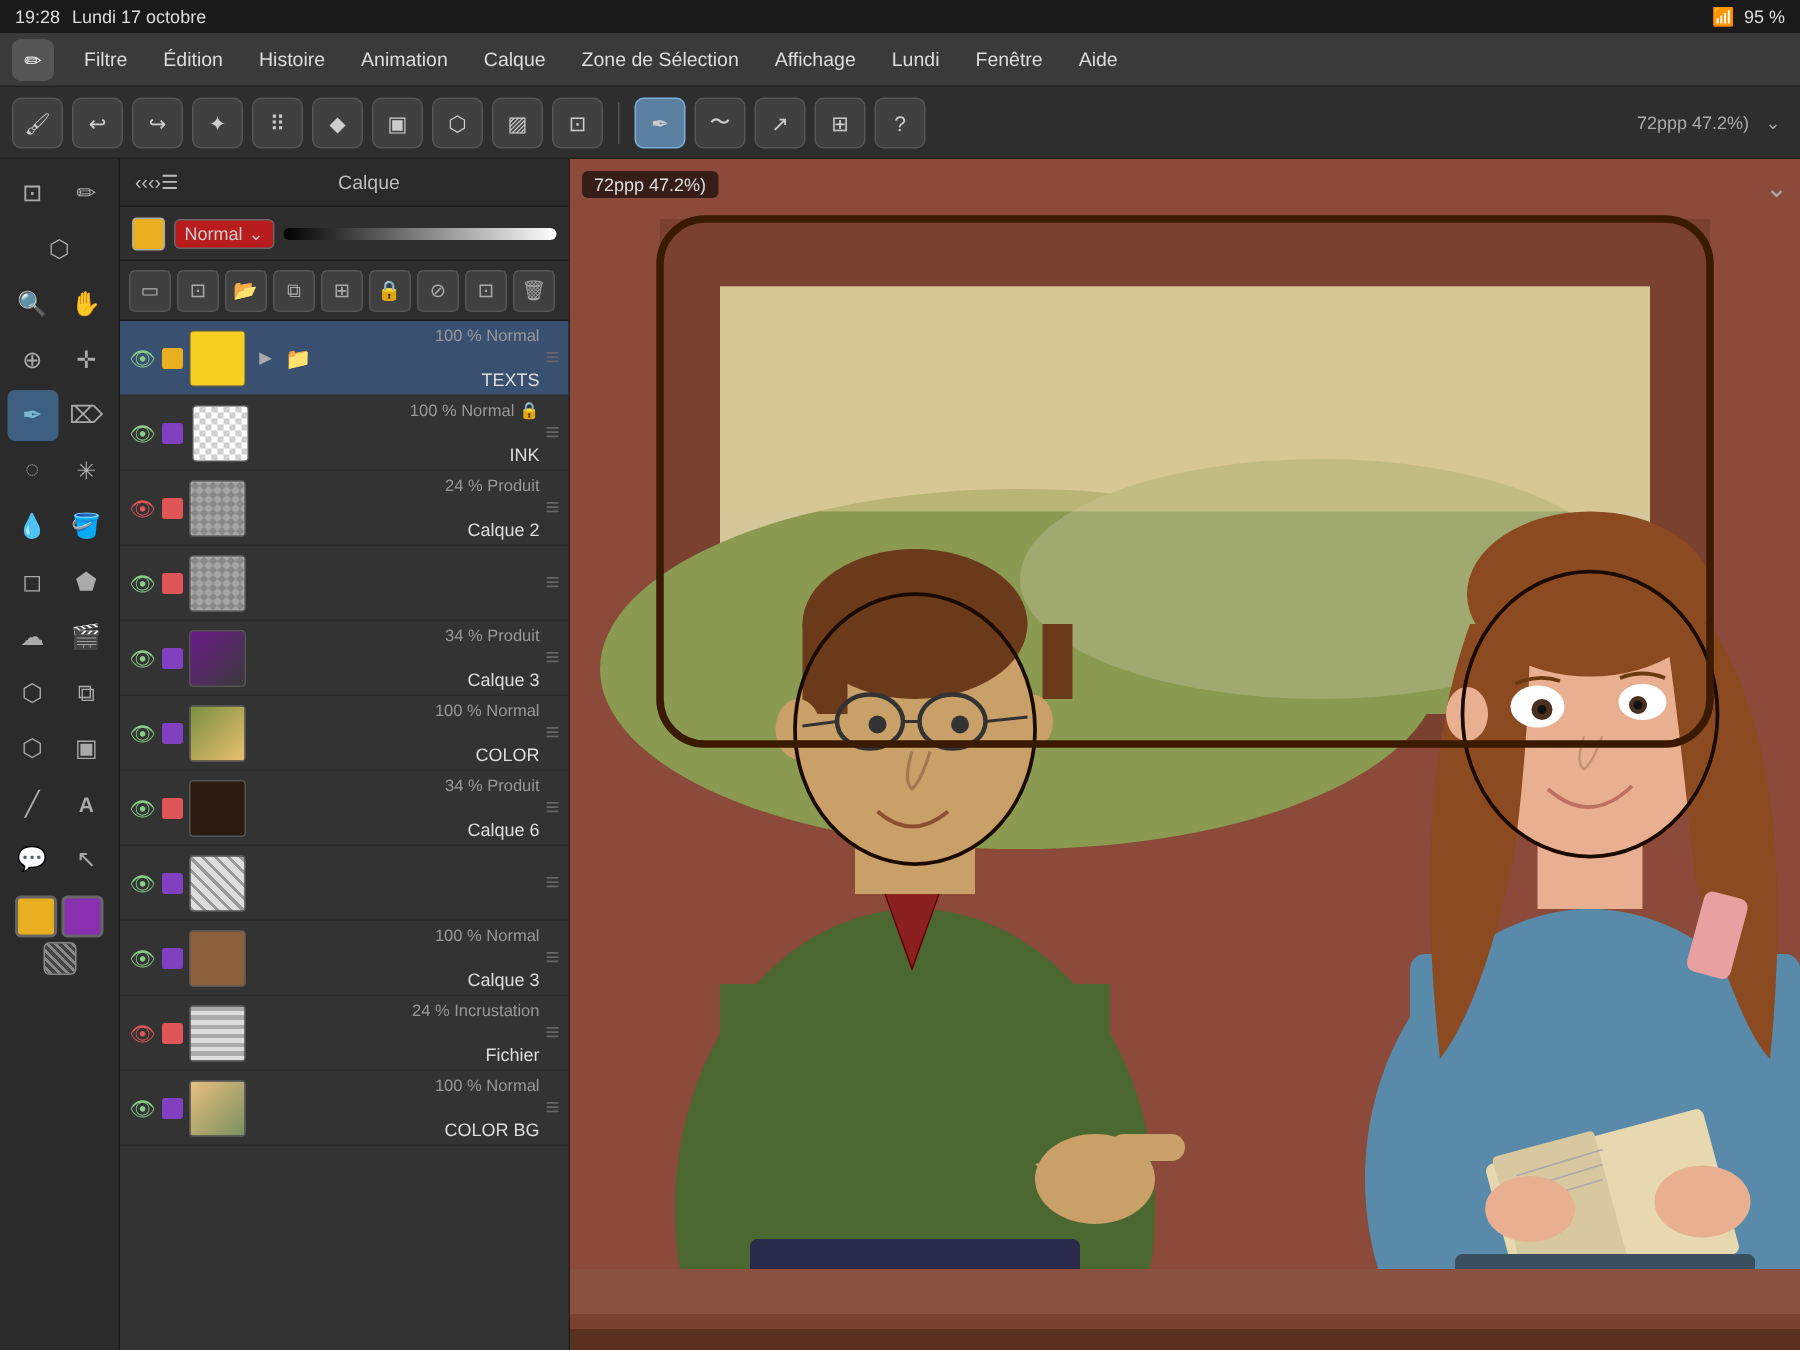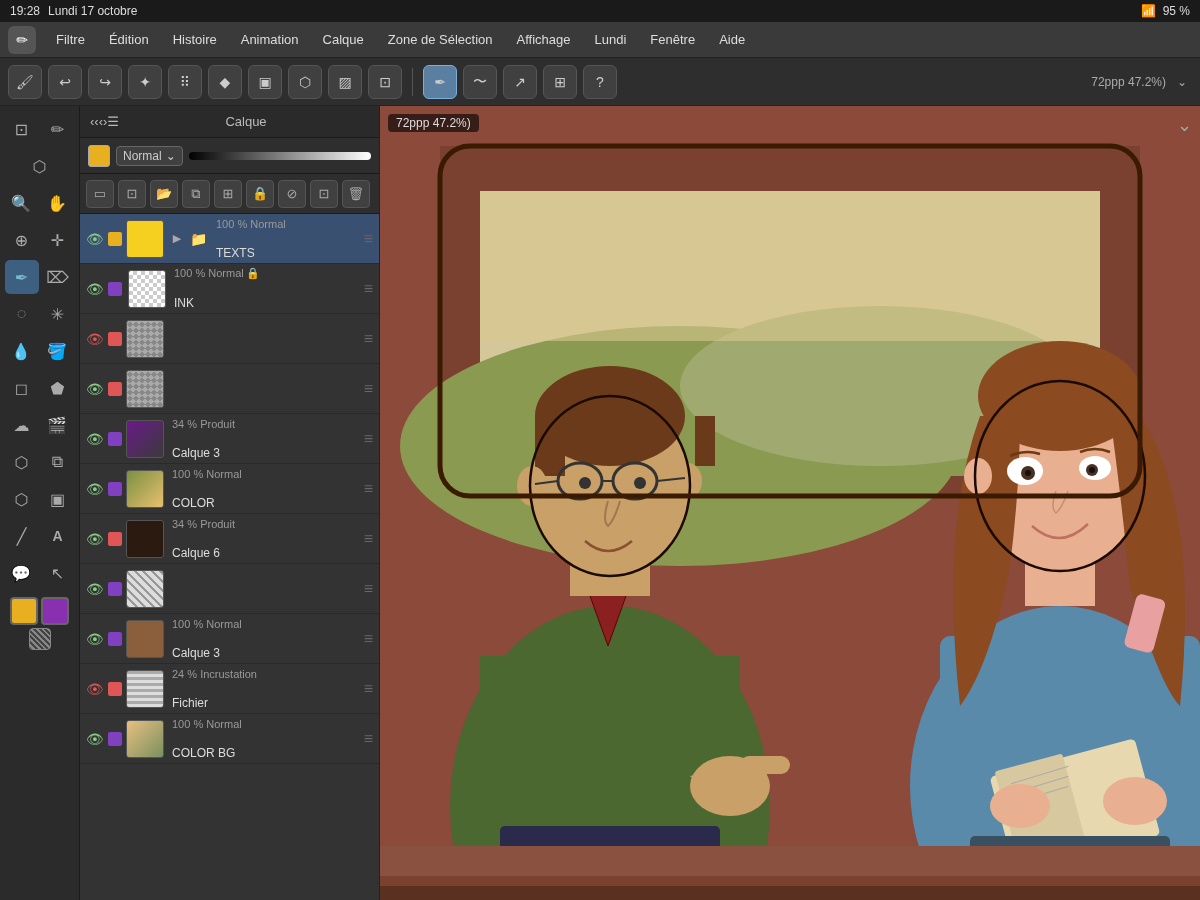--- a/index.html
+++ b/index.html
@@ -108,21 +108,21 @@
     #layers-mode-bar {
       height: 36px;
       background: #2e2e2e;
       display: flex;
       align-items: center;
       padding: 0 8px;
       gap: 6px;
       border-bottom: 1px solid #1a1a1a;
     }
     .color-square { width: 22px; height: 22px; border-radius: 3px; border: 1px solid #888; }
-    .mode-selector { background: #404040; border: 1px solid #666; border-radius: 4px; padding: 2px 6px; color: #ccc; font-size: 12px; cursor: pointer; display: flex; align-items: center; gap: 4px; }
+    .mode-selector { background: #b91c1c; border: 1px solid #666; border-radius: 4px; padding: 2px 6px; color: #ccc; font-size: 12px; cursor: pointer; display: flex; align-items: center; gap: 4px; }
     .opacity-slider { flex: 1; height: 8px; background: linear-gradient(to right, #000, #fff); border-radius: 4px; }
     #layers-toolbar {
       height: 40px;
       background: #2e2e2e;
       display: flex;
       align-items: center;
       padding: 0 6px;
       gap: 4px;
       border-bottom: 1px solid #1a1a1a;
       flex-wrap: wrap;
@@ -151,21 +151,21 @@
     .layer-vis { width: 18px; height: 18px; display: flex; align-items: center; justify-content: center; color: #aaa; font-size: 14px; cursor: pointer; }
     .layer-lock { width: 14px; height: 14px; display: flex; align-items: center; justify-content: center; color: #888; font-size: 11px; }
     .layer-thumb {
       width: 38px; height: 38px;
       border-radius: 3px;
       border: 1px solid #555;
       flex-shrink: 0;
       overflow: hidden;
       display: flex; align-items: center; justify-content: center;
     }
-    .layer-info { flex: 1; display: flex; flex-direction: column; justify-content: center; padding-left: 4px; }
+    .layer-info { flex: 1; display: flex; flex-direction: column; justify-content: center; padding-left: 4px; align-items: flex-end; }
     .layer-stats { font-size: 11px; color: #999; }
     .layer-name { font-size: 12px; color: #ddd; font-weight: 500; margin-top: 16px; }
     .layer-drag { color: #666; font-size: 16px; margin-left: auto; cursor: grab; }
     .layer-expand-btn { width: 18px; height: 18px; display: flex; align-items: center; justify-content: center; color: #aaa; font-size: 11px; cursor: pointer; }
     .layer-group-indicator { width: 18px; height: 18px; display: flex; align-items: center; justify-content: center; font-size: 14px; color: #888; }
 
     
     #canvas-area {
       flex: 1;
       position: relative;
@@ -385,20 +385,24 @@
         </div>
         <div class="layer-drag">≡</div>
       </div>
 
       <div class="layer-item">
         <div class="layer-vis" style="color:#e05555;">👁</div>
         <div class="layer-lock">
             <div style="width:14px;height:14px;background:#e05555;border-radius:2px;"></div>
           </div>
         <div class="layer-thumb thumb-checker2"></div>
+        <div class="layer-info">
+          <span class="layer-stats">24 %  Produit</span>
+          <span class="layer-name">Calque 2</span>
+        </div>
         <div class="layer-drag">≡</div>
       </div>
 
       <div class="layer-item">
         <div class="layer-vis" style="color: rgb(136, 204, 136);">👁</div>
         <div class="layer-lock">
             <div style="width:14px;height:14px;background:#e05555;border-radius:2px;"></div>
           </div>
         <div class="layer-thumb thumb-checker2"></div>
         <div class="layer-drag">≡</div>

